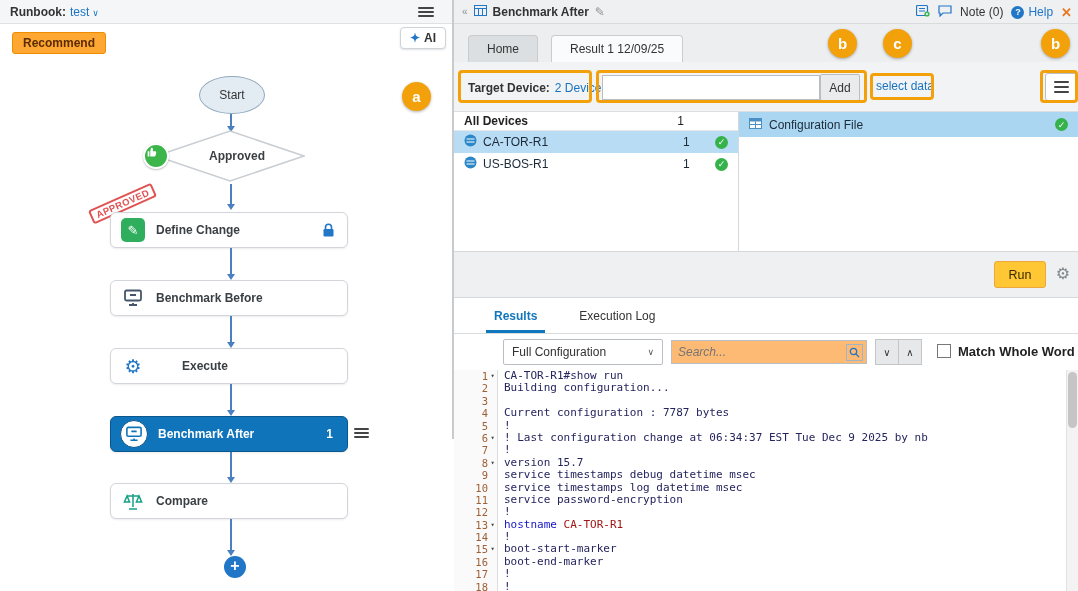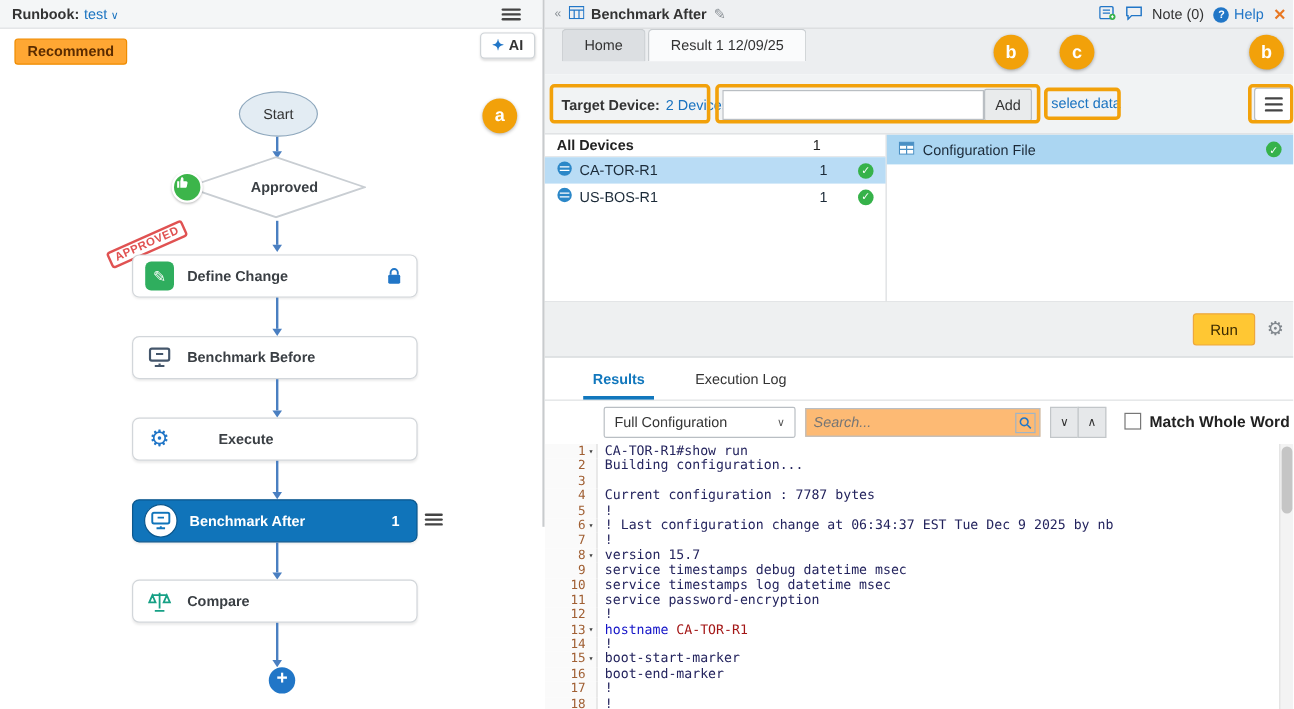--- a/index.html
+++ b/index.html
@@ -54,21 +54,21 @@
   .pencil-icon::before { content:"✎"; }
   .rp-header-right { position:absolute; right:6px; top:0; height:24px; display:flex; align-items:center; gap:8px; }
   .hdr-note-label { color:#333; cursor:pointer; }
   .help-wrap { display:flex; align-items:center; gap:4px; cursor:pointer; }
   .q-circle { width:13px; height:13px; border-radius:50%; background:#2176c7; color:#fff; font-size:9px; font-weight:bold; display:flex; align-items:center; justify-content:center; }
   .q-circle::before { content:"?"; }
   .help-label { color:#2176c7; }
   .close-icon { color:#e87722; font-weight:bold; font-size:13px; cursor:pointer; }
   .close-icon::before { content:"✕"; }
 
-  .rp-tabs { height:38px; background:#eceef0; display:flex; align-items:flex-start; padding-left:14px; gap:2px; }
+  .rp-tabs { height:38px; background:#eceef0; display:flex; align-items:flex-end; padding-left:14px; gap:13px; }
   .tab { height:27px; display:flex; align-items:center; padding:0 18px; border:1px solid #c9cdd0; border-bottom:none; border-radius:4px 4px 0 0; background:#dcdfe2; color:#333; cursor:pointer; }
   .tab.active { background:#fafbfc; font-weight:normal; }
 
   .rp-toolbar { height:50px; background:#f1f3f4; border-bottom:1px solid #dcdfe1; position:relative; }
   .target-device { position:absolute; left:8px; top:12px; height:28px; display:flex; align-items:center; padding:0 6px; cursor:pointer; }
   .td-label { font-weight:bold; color:#333; }
   .td-value { color:#1a73c0; margin-left:5px; }
   .add-input { position:absolute; left:148px; top:13px; width:218px; height:25px; border:1px solid #b9bec3; background:#fff; padding:0 6px; font-size:12px; font-family:"Liberation Sans",sans-serif; }
   .add-btn { position:absolute; left:366px; top:12px; width:40px; height:27px; background:#e9ebec; border:1px solid #b9bec3; border-radius:2px; font-size:12px; color:#333; cursor:pointer; }
   .select-data-link { position:absolute; left:422px; top:17px; color:#1a73c0; cursor:pointer; }

